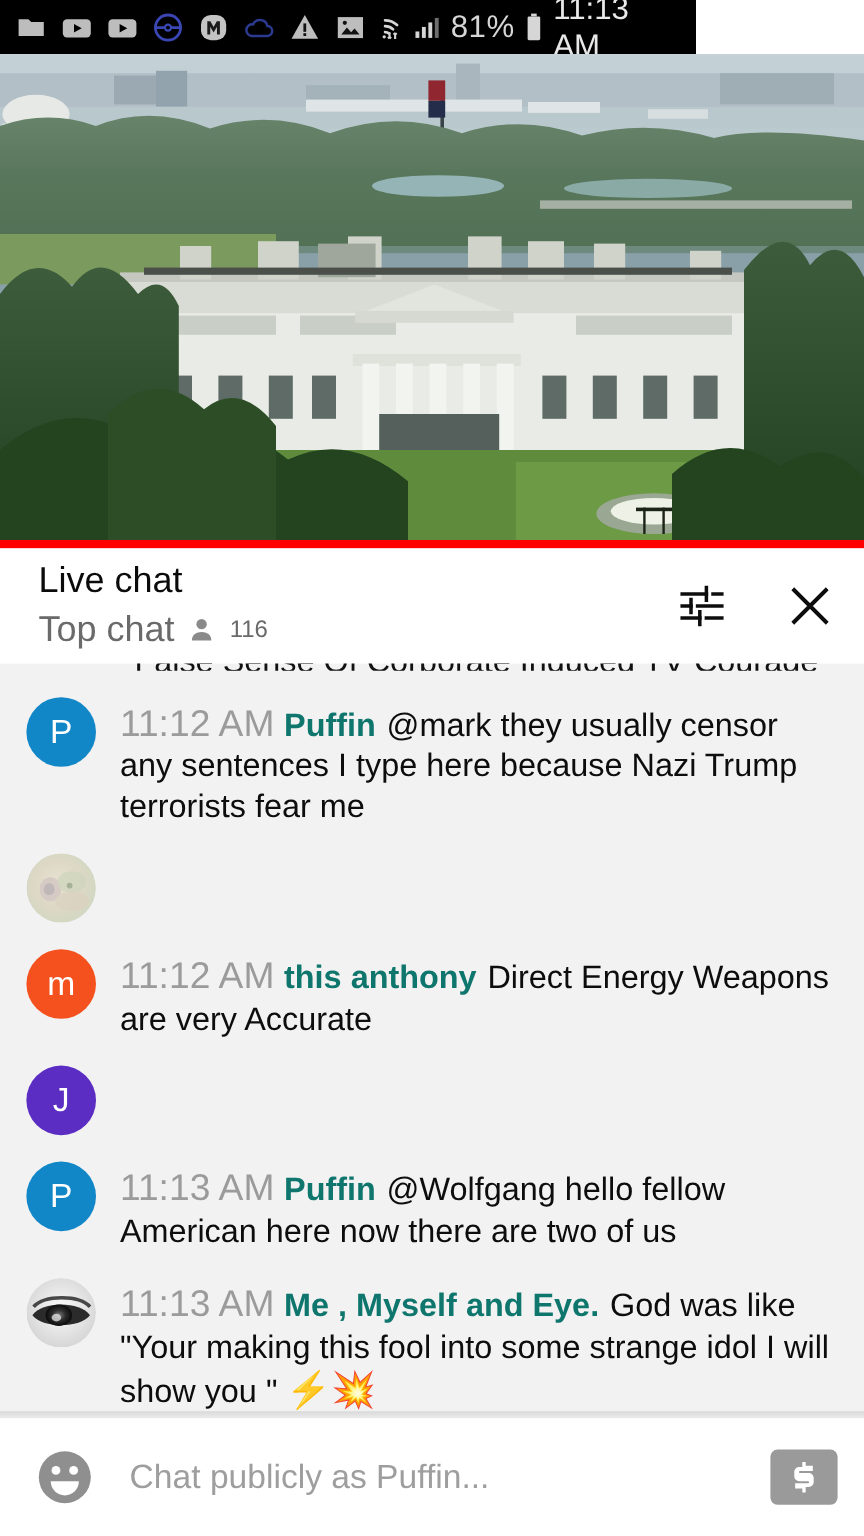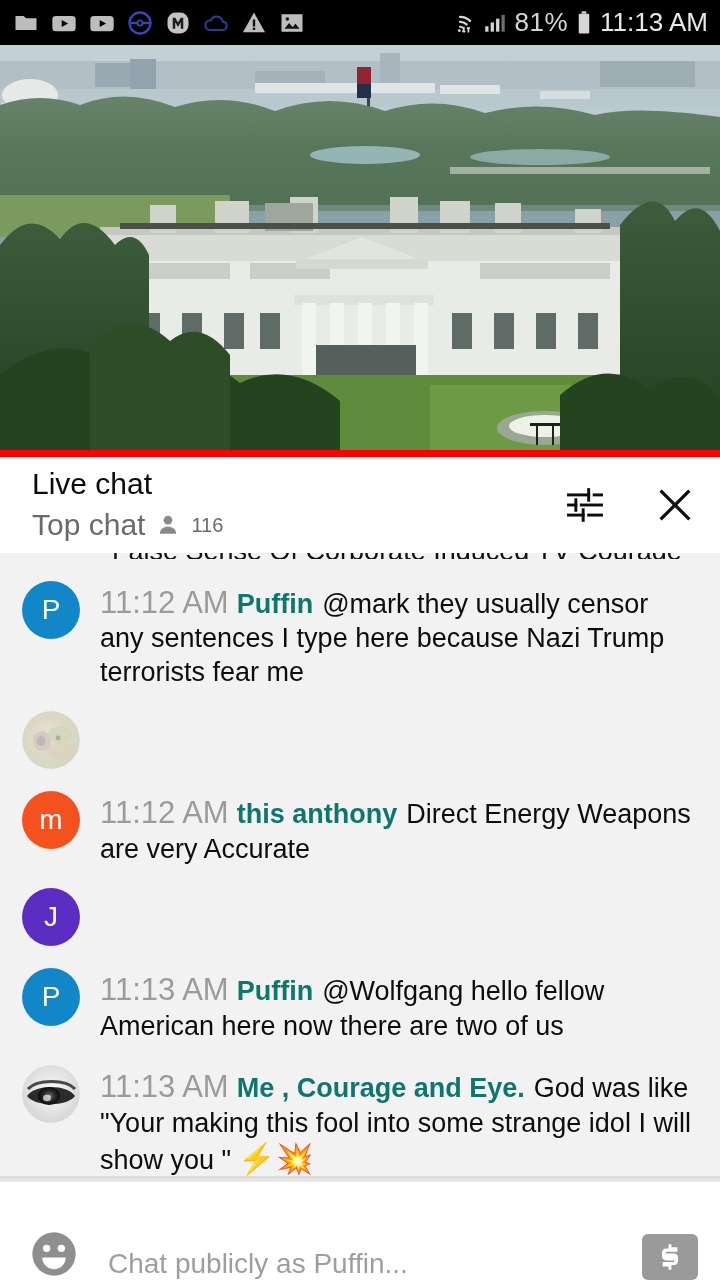--- a/index.html
+++ b/index.html
@@ -7,21 +7,21 @@
     width: 720px; height: 1280px;
     font-family: "Liberation Sans", sans-serif;
     background: #ffffff;
     overflow: hidden;
   }
   #app { position: relative; width: 720px; height: 1280px; }
 
   
   .statusbar {
     position: absolute; top: 0; left: 0;
-    width: 720px; height: 45px;
+    width: 580px; height: 45px;
     background: #000000;
     display: flex; align-items: center;
     padding: 0 12px;
   }
   .sb-left { display: flex; align-items: center; gap: 10px; }
   .sb-right { margin-left: auto; display: flex; align-items: center; gap: 7px; }
   .sb-icon { width: 28px; height: 28px; display: block; }
   .sb-text { color: #d6d6d6; font-size: 26px; letter-spacing: .5px; }
   .sb-time { color: #e8e8e8; font-size: 26px; }
 
@@ -109,21 +109,21 @@
     position: absolute; top: 1176px; left: 0;
     width: 720px; height: 8px;
     background: linear-gradient(to bottom, rgba(0,0,0,0.10), rgba(0,0,0,0));
   }
 
   
   .input-bar {
     position: absolute; top: 1182px; left: 0;
     width: 720px; height: 98px;
     background: #ffffff;
-    display: flex; align-items: flex-end;
+    display: flex; align-items: center;
     padding: 0 22px 0 28px;
   }
   .emoji-btn { flex: 0 0 auto; width: 52px; height: 52px; }
   .chat-input {
     flex: 1 1 auto;
     border: none; outline: none;
     background: transparent;
     margin-left: 28px;
     font-family: "Liberation Sans", sans-serif;
     font-size: 28px;
@@ -459,21 +459,21 @@
             </radialGradient>
           </defs>
           <circle cx="29" cy="29" r="29" fill="url(#eyeBg)"></circle>
           <path d="M5 31c8-12 40-12 48 0-8 11-40 11-48 0z" fill="#1a1a1a" opacity="0.92"></path>
           <ellipse cx="27" cy="31" rx="11" ry="9" fill="url(#iris)"></ellipse>
           <ellipse cx="25" cy="33" rx="4" ry="3.2" fill="#e8e8e8" opacity="0.75"></ellipse>
           <path d="M6 24c9-10 38-10 47 0" fill="none" stroke="#111" stroke-width="3" opacity="0.75"></path>
         </svg>
       </div>
       <div class="msg-body">
-        <span class="m-time">11:13 AM</span><span class="m-author">Me , Courage and Eye.</span><span class="m-text">God was like "Your making this fool into some strange idol I will show you " </span><span class="m-emoji">⚡💥</span>
+        <span class="m-time">11:13 AM</span><span class="m-author">Me , Myself and Eye.</span><span class="m-text">God was like "Your making this fool into some strange idol I will show you " </span><span class="m-emoji">⚡💥</span>
       </div>
     </div>
   </div>
 
   <div class="list-shadow"></div>
 
   <div class="input-bar">
     <svg class="emoji-btn" viewBox="0 0 24 24">
       <circle cx="12" cy="12" r="10" fill="#8f8f8f"></circle>
       <circle cx="8.6" cy="9.4" r="1.7" fill="#ffffff"></circle>

